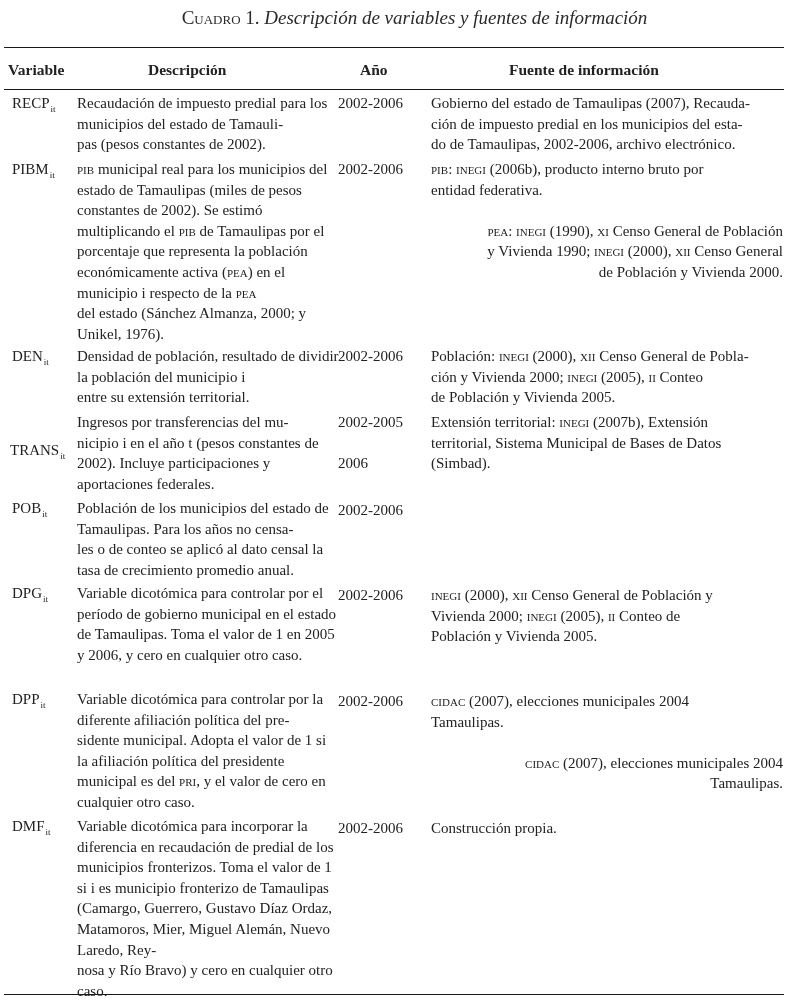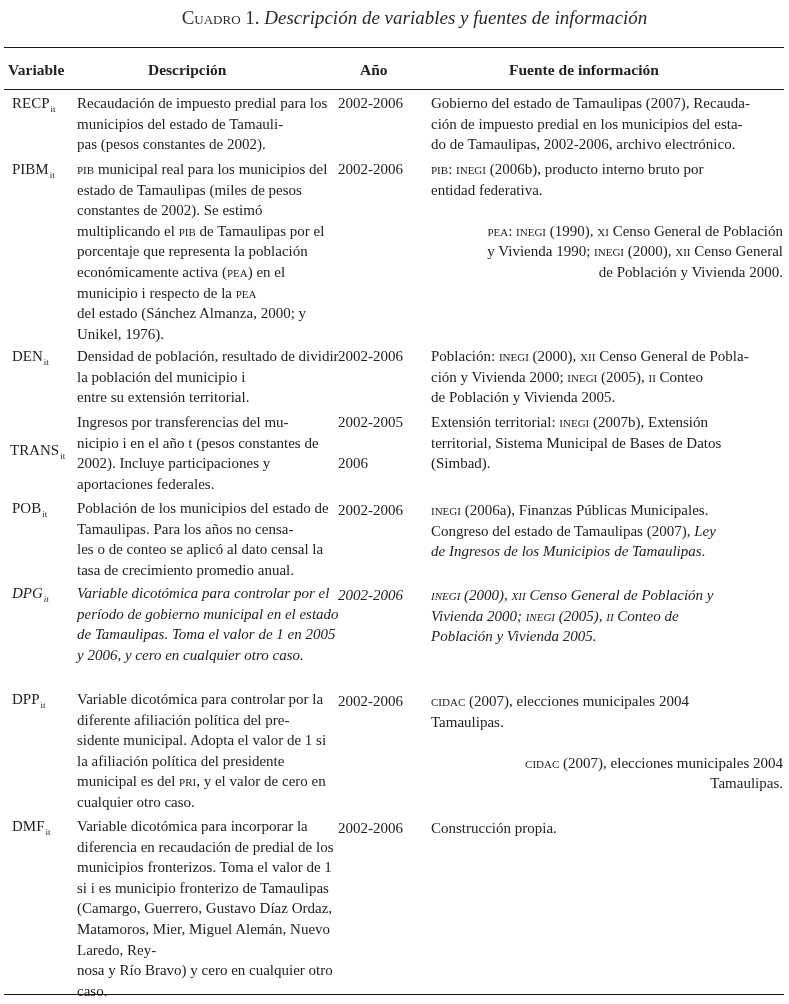--- a/index.html
+++ b/index.html
@@ -143,24 +143,23 @@
     </div>
     <div class="cell c-src">Extensión territorial: <span class="sc">INEGI</span> (2007b), Extensión<br>territorial, Sistema Municipal de Bases de Datos<br>(Simbad).</div>
   </div>
 
   <div class="row" style="height:85px;">
     <div class="cell c-var"><span>POB</span><span class="sub">it</span></div>
     <div class="cell c-desc">Población de los municipios del estado de Tamaulipas. Para los años no censa-<br>les o de conteo se aplicó al dato censal la tasa de crecimiento promedio anual.</div>
     <div class="cell c-year" style="top:2px;">
         <span class="yline">2002-2006</span>
       </div>
-    <div class="cell c-src" style="top:2px;"><span class="sc">INEGI</span> (2006a), Finanzas Públicas Municipales.<br>Congreso del estado de Tamaulipas (2007), <em>Ley<br>de Ingresos de los Municipios de Tamaulipas</em>.</div>
   </div>
 
-  <div class="row" style="height:106px;font-style:italic;">
+  <div class="row" style="height:106px;">
     <div class="cell c-var"><span>DPG</span><span class="sub">it</span></div>
     <div class="cell c-desc">Variable dicotómica para controlar por el período de gobierno municipal en el estado de Tamaulipas. Toma el valor de 1 en 2005 y 2006, y cero en cualquier otro caso.</div>
     <div class="cell c-year" style="top:2px;">
         <span class="yline">2002-2006</span>
       </div>
     <div class="cell c-src" style="top:2px;"><span class="sc">INEGI</span> (2000), <span class="sc">XII</span> Censo General de Población y<br>Vivienda 2000; <span class="sc">INEGI</span> (2005), <span class="sc">II</span> Conteo de<br>Población y Vivienda 2005.</div>
   </div>
 
   <div class="row" style="height:127px;">
     <div class="cell c-var"><span>DPP</span><span class="sub">it</span></div>

